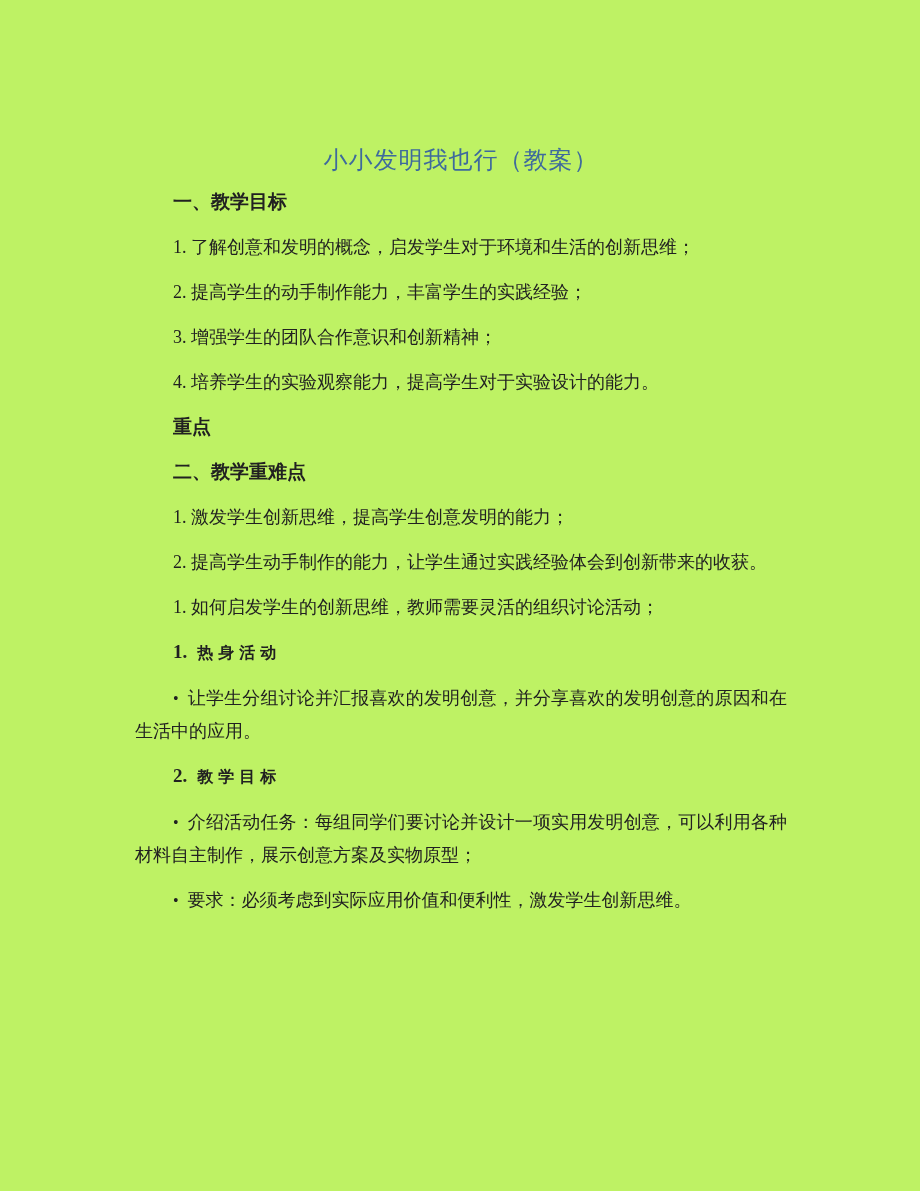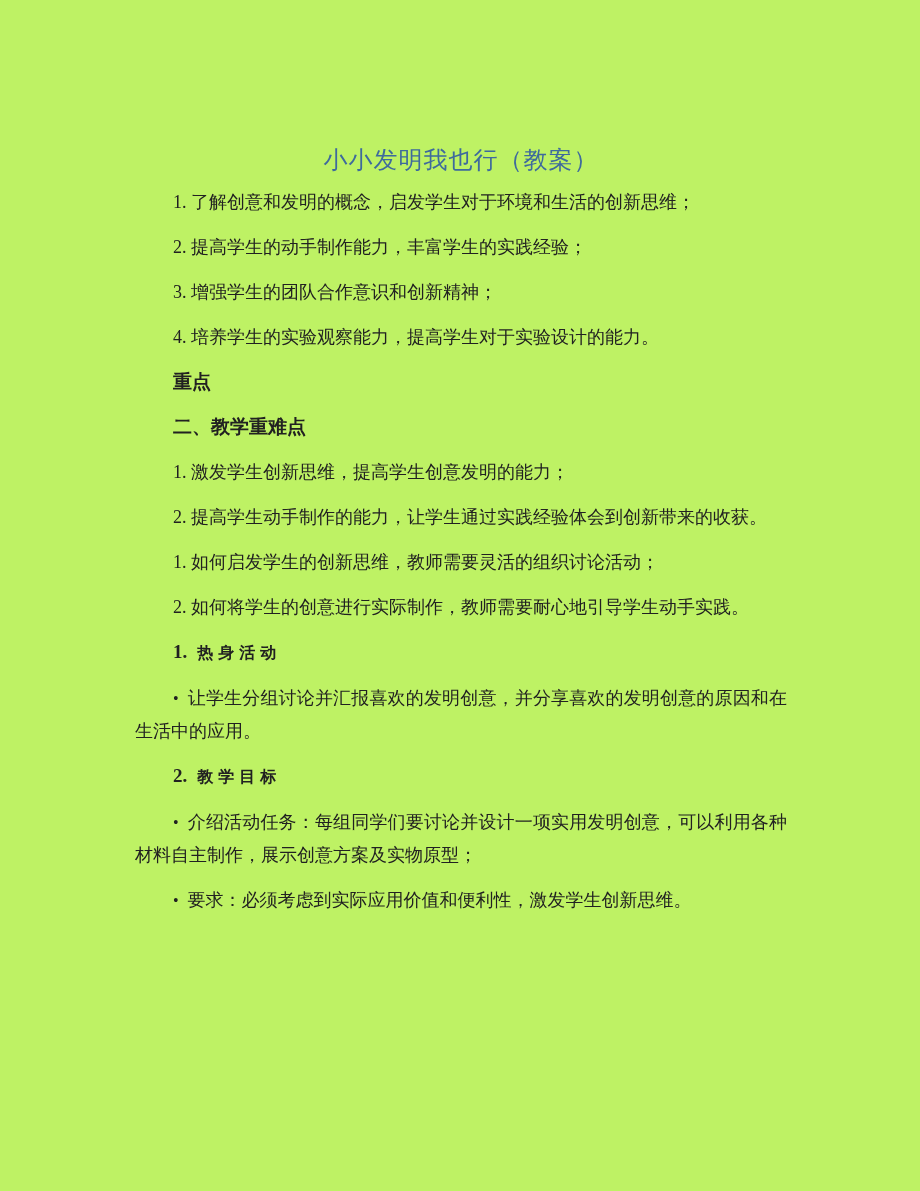--- a/index.html
+++ b/index.html
@@ -48,29 +48,29 @@
     margin-right: 9px;
     font-size: 16px;
   }
 </style>
 </head>
 <body>
 
 <div class="page" style="background: #bef264;">
   <h1 class="doc-title" style="color: rgb(62, 106, 157);">小小发明我也行（教案）</h1>
   <div class="doc-body">
+      <p class="blk section-heading">一、教学目标</p>
       <p class="blk numbered-item">1. 了解创意和发明的概念，启发学生对于环境和生活的创新思维；</p>
       <p class="blk numbered-item">2. 提高学生的动手制作能力，丰富学生的实践经验；</p>
       <p class="blk numbered-item">3. 增强学生的团队合作意识和创新精神；</p>
       <p class="blk numbered-item">4. 培养学生的实验观察能力，提高学生对于实验设计的能力。</p>
       <p class="blk bold-subheading">重点</p>
       <p class="blk section-heading">二、教学重难点</p>
       <p class="blk numbered-item">1. 激发学生创新思维，提高学生创意发明的能力；</p>
       <p class="blk numbered-item">2. 提高学生动手制作的能力，让学生通过实践经验体会到创新带来的收获。</p>
       <p class="blk numbered-item">1. 如何启发学生的创新思维，教师需要灵活的组织讨论活动；</p>
-      <p class="blk numbered-item">2. 如何将学生的创意进行实际制作，教师需要耐心地引导学生动手实践。</p>
       <p class="blk numbered-subheading"><span class="subheading-number">1.</span><span class="subheading-label">热身活动</span></p>
       <p class="blk bullet"><span class="dot">•</span><span>让学生分组讨论并汇报喜欢的发明创意，并分享喜欢的发明创意的原因和在生活中的应用。</span></p>
       <p class="blk numbered-subheading"><span class="subheading-number">2.</span><span class="subheading-label">教学目标</span></p>
       <p class="blk bullet"><span class="dot">•</span><span>介绍活动任务：每组同学们要讨论并设计一项实用发明创意，可以利用各种材料自主制作，展示创意方案及实物原型；</span></p>
       <p class="blk bullet"><span class="dot">•</span><span>要求：必须考虑到实际应用价值和便利性，激发学生创新思维。</span></p>
     </div>
 </div>
 
 </body></html>

